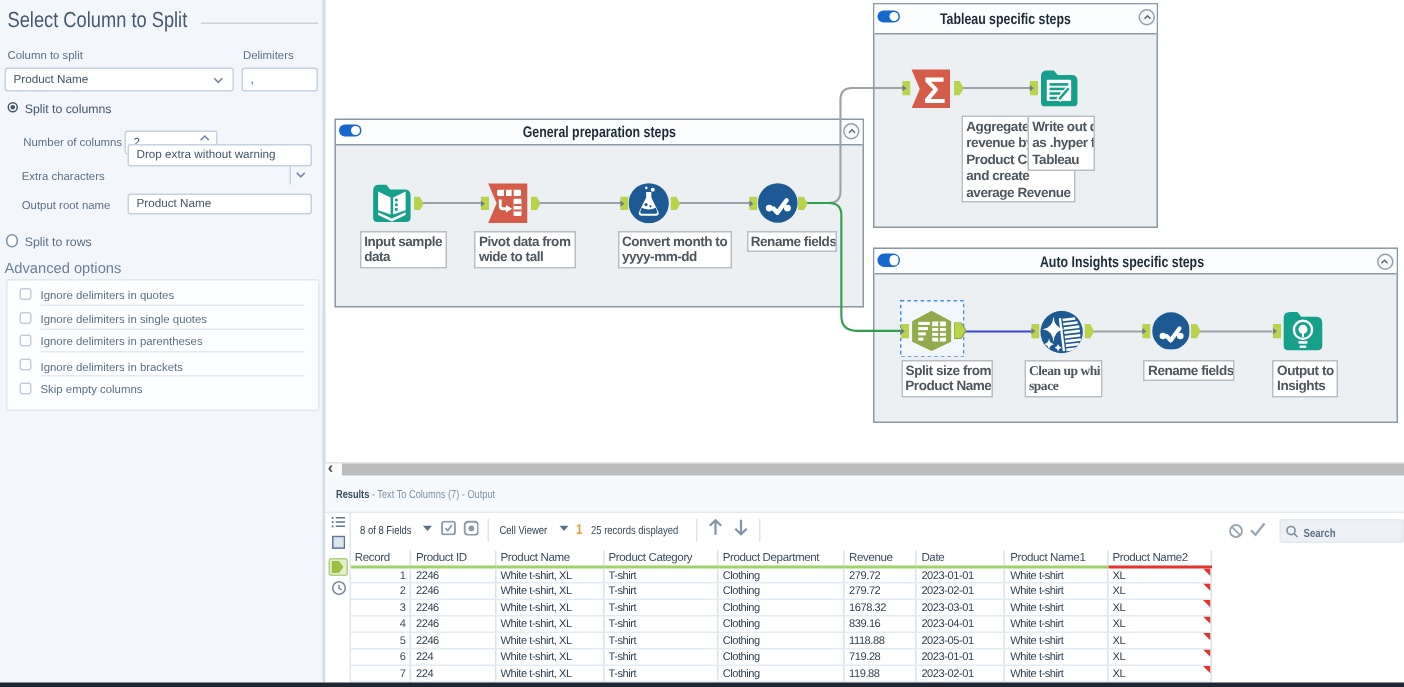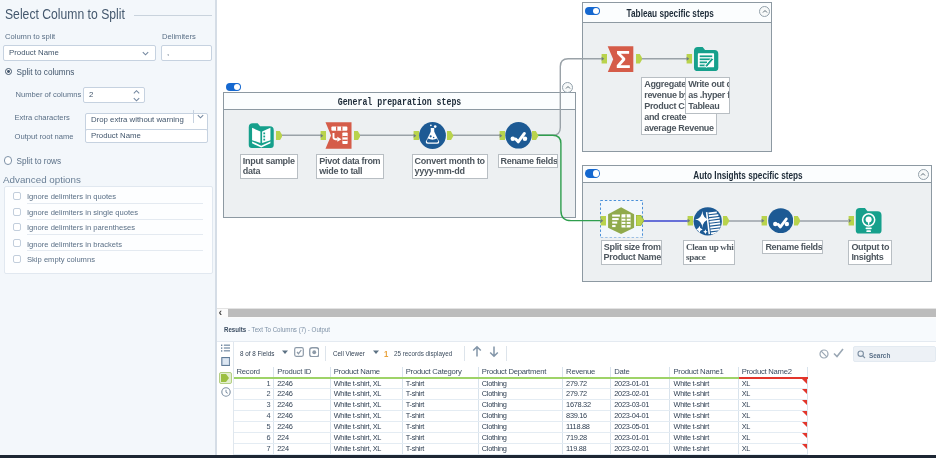--- a/index.html
+++ b/index.html
@@ -69,21 +69,21 @@
   <div class="plabel" style="left:15.5px;top:90px;">Number of columns</div>
   <div class="pinput" style="left:83px;top:86.5px;width:62px;height:16.5px;">2</div>
   <svg class="chev" style="left:132px;top:87.5px;" viewBox="0 0 10 10">
       <polyline points="2,6 5,3 8,6" fill="none" stroke="#7488a0" stroke-width="1.2"></polyline>
     </svg>
   <svg class="chev" style="left:132px;top:94.5px;" viewBox="0 0 10 10">
       <polyline points="2,3.5 5,6.5 8,3.5" fill="none" stroke="#7488a0" stroke-width="1.2"></polyline>
     </svg>
 
   <div class="plabel" style="left:14.5px;top:112.5px;">Extra characters</div>
-  <div class="pinput" style="left:85px;top:113px;width:123px;height:29px;line-height:12.5px;">Drop extra without warning</div>
+  <div class="pinput" style="left:85px;top:96px;width:123px;height:15px;line-height:12.5px;">Drop extra without warning</div>
   <div class="abs" style="left:193px;top:110px;width:1px;height:12.5px;background:#c6d2e0;"></div>
   <svg class="chev" style="left:196px;top:112px;" viewBox="0 0 10 10">
       <polyline points="2,3.5 5,6.5 8,3.5" fill="none" stroke="#7488a0" stroke-width="1.2"></polyline>
     </svg>
 
   <div class="plabel" style="left:14.5px;top:132px;">Output root name</div>
   <div class="pinput" style="left:85px;top:128.5px;width:123px;height:14.5px;line-height:12.5px;">Product Name</div>
 
   <div class="abs" style="left:3.5px;top:156px;width:8.5px;height:8.5px;border:1.3px solid #7e92a8;border-radius:50%;box-sizing:border-box;background:#fff;"></div>
   <div class="plabel" style="left:16.5px;top:157px;font-size:8.2px;">Split to rows</div>
@@ -103,21 +103,21 @@
   <div class="plabel" style="left:27px;top:223px;">Ignore delimiters in parentheses</div>
   <div class="abs" style="left:27px;top:233.5px;width:176px;height:1px;background:#e4eaf1;"></div>
 
   <div class="abs" style="left:12.5px;top:239px;width:8px;height:8px;border:1px solid #c2cedc;border-radius:2px;background:#fff;box-sizing:border-box;"></div>
   <div class="plabel" style="left:27px;top:239.5px;">Ignore delimiters in brackets</div>
   <div class="abs" style="left:27px;top:250px;width:176px;height:1px;background:#e4eaf1;"></div>
 
   <div class="abs" style="left:12.5px;top:254.5px;width:8px;height:8px;border:1px solid #c2cedc;border-radius:2px;background:#fff;box-sizing:border-box;"></div>
   <div class="plabel" style="left:27px;top:255px;">Skip empty columns</div>
 
-  <div class="cont" style="left:222.5px;top:92px;width:353px;height:126px;font-family:Liberation Mono, monospace;">
+  <div class="cont" style="left:222.5px;top:79px;width:353px;height:126px;">
     <div class="chead" style="height:15.5px;"></div>
     <div class="ctitle" style="top:3px;font-size:10.3px;">General preparation steps</div>
   </div>
   <div class="toggle" style="left:226px;top:82.5px;">
       <i></i>
     </div>
   <div class="collapse" style="left:562px;top:81.5px;"></div>
   <svg class="abs" style="left:564.5px;top:84.5px;" width="6" height="5" viewBox="0 0 6 5">
       <polyline points="1,3.5 3,1.5 5,3.5" fill="none" stroke="#5a6a74" stroke-width="1"></polyline>
     </svg>

